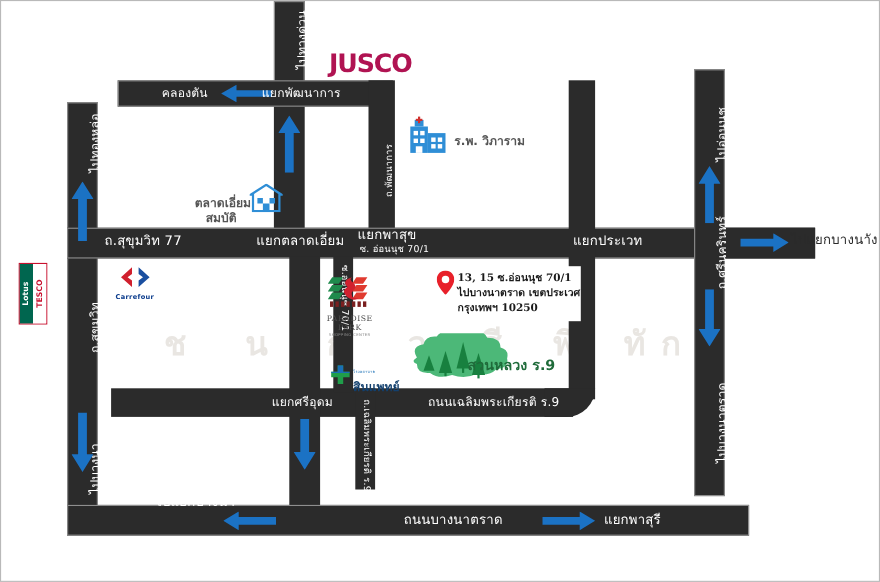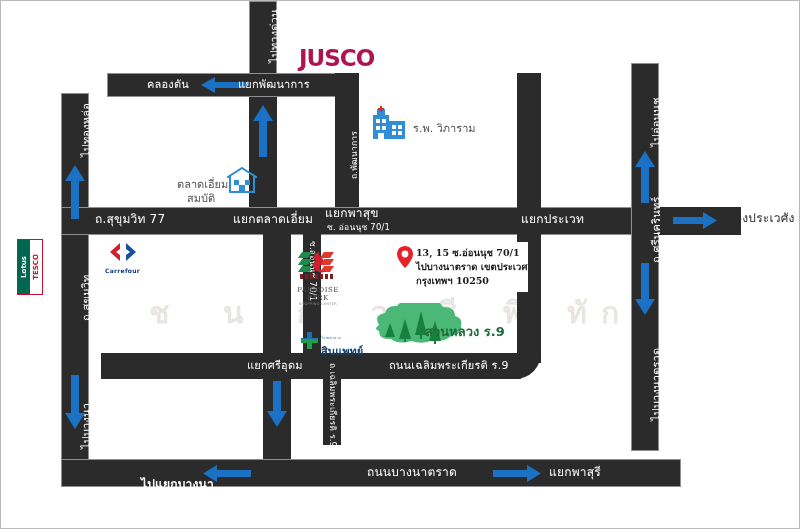--- a/index.html
+++ b/index.html
@@ -41,20 +41,21 @@
   .arrow { position: absolute; }
   .arrow svg { display: block; }
 
   
   .poi {
     position: absolute;
     color: #5b5b5b;
     font-size: 10px;
     line-height: 1.25;
     white-space: nowrap;
+    font-weight: bold;
   }
   .poi.dark { color: #3a3a3a; margin-top: 11px; }
 
   
   .watermark {
     position: absolute;
     color: #e9e6e2;
     font-size: 30px;
     font-weight: bold;
     user-select: none;
@@ -263,33 +264,33 @@
   <div class="rlabel" style="left:237px;top:78px;">แยกพัฒนาการ</div>
 
   <div class="rlabel rot-ccw small" style="left:349px;top:178px;">ถ.พัฒนาการ</div>
 
   <div class="rlabel" style="left:94px;top:212px;font-size:12px;">ถ.สุขุมวิท 77</div>
   <div class="rlabel" style="left:174px;top:212px;font-size:10px;margin-top:36px;">ถ.อ่อนนุช</div>
   <div class="rlabel" style="left:232px;top:212px;font-size:12px;">แยกตลาดเอี่ยม</div>
   <div class="rlabel" style="left:324px;top:206px;font-size:12px;">แยกพาสุข</div>
   <div class="rlabel small" style="left:326px;top:222px;">ซ. อ่อนนุช 70/1</div>
   <div class="rlabel" style="left:520px;top:212px;font-size:12px;">แยกประเวท</div>
-  <div class="rlabel" style="left:718px;top:211px;color:#2b2b2b;font-size:12px;">แขวงประเวศัง</div>
+  <div class="rlabel" style="left:718px;top:211px;color:#2b2b2b;font-size:12px;">ไปแยกบางนาัง</div>
 
   <div class="rlabel rot-ccw" style="left:650px;top:146px;">ไปอ่อนนุช</div>
   <div class="rlabel rot-ccw" style="left:650px;top:262px;">ถ.ศรีนครินทร์</div>
   <div class="rlabel rot-ccw" style="left:650px;top:420px;">ไปบางนาตราด</div>
 
   <div class="rlabel rot-cw small" style="left:316px;top:240px;">ซ.อ่อนนุช 70/1</div>
 
   <div class="rlabel" style="left:246px;top:359px;font-size:11px;">แยกศรีอุดม</div>
   <div class="rlabel rot-cw small" style="left:336px;top:362px;">ถ.เฉลิมพระเกียรติ ร.9</div>
   <div class="rlabel" style="left:388px;top:359px;font-size:11px;">ถนนเฉลิมพระเกียรติ ร.9</div>
 
-  <div class="rlabel" style="left:140px;top:477px;font-size:12px;font-weight:bold;">ไปแยกบางนา</div>
+  <div class="rlabel" style="left:140px;top:449px;font-size:12px;">ไปแยกบางนา</div>
   <div class="rlabel" style="left:366px;top:465px;font-size:12px;">ถนนบางนาตราด</div>
   <div class="rlabel" style="left:548px;top:465px;font-size:12px;">แยกพาสุรี</div>
 
   <div class="jusco">JUSCO</div>
 
   <div class="logo-box" style="left:370px;top:104px;">
     <svg width="36" height="34" viewBox="0 0 36 34">
       <rect x="2" y="10" width="16" height="24" fill="#2f8ed6"></rect>
       <rect x="18" y="16" width="16" height="18" fill="#2f8ed6"></rect>
       <rect x="6" y="4" width="8" height="6" fill="#2f8ed6"></rect>

